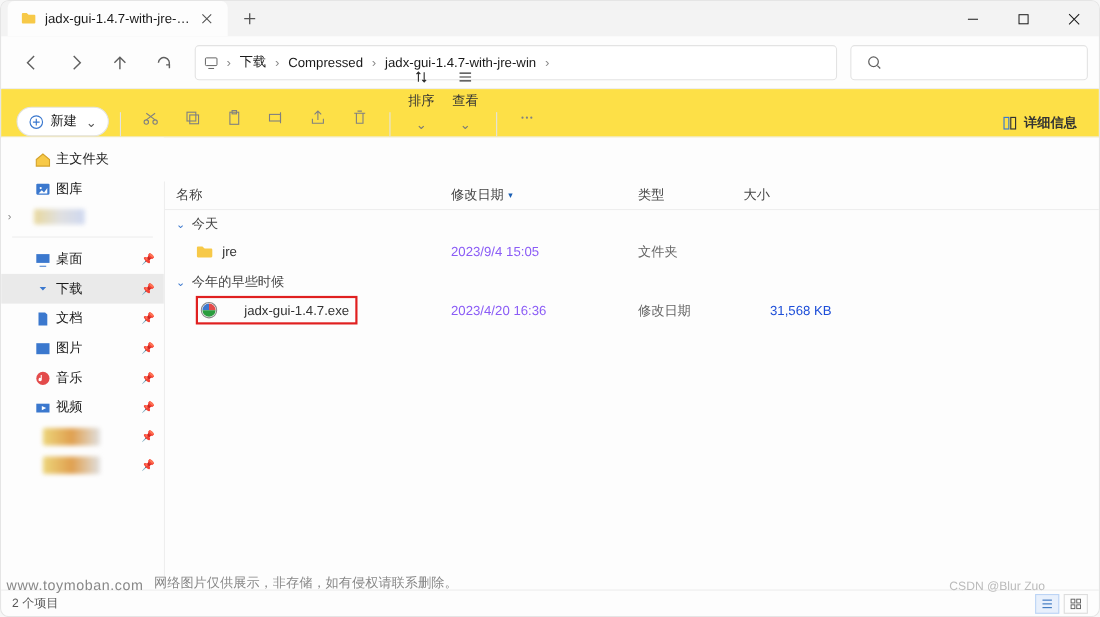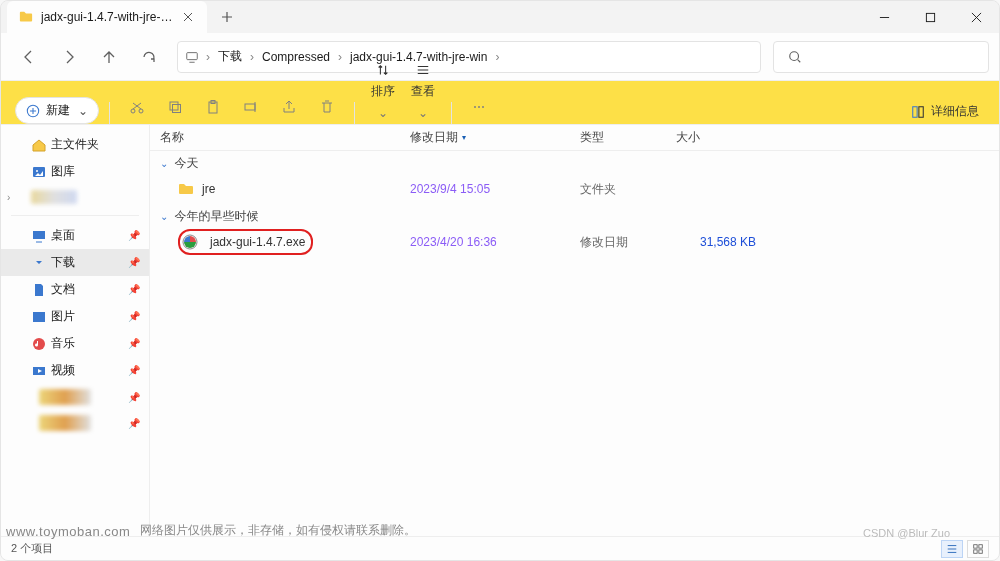--- a/index.html
+++ b/index.html
@@ -29,57 +29,57 @@
     .searchbox .sicon { color: #606060; margin-left: 6px; }
     
     
     .cmdbar { height: 44px; background: #fde047; display: flex; align-items: flex-end; padding: 0 14px; gap: 4px; border-bottom: 1px solid #eee; }
     .pill { display: flex; align-items: center; gap: 6px; padding: 4px 10px; border: 1px solid #e3e3e3; border-radius: 16px; cursor: pointer; color: #1a1a1a; font-size: 12px; background:#fff; }
     .pill .caret { margin-left: 2px; color: #555; }
     .vsep { width: 1px; height: 22px; background: #e3e3e3; margin: 0 6px; }
     .cmd-icon { width: 34px; height: 34px; display: flex; align-items: center; justify-content: center; cursor: pointer; color: #808080; border-radius: 4px; }
     .cmdgroup { display: flex; align-items: center; gap: 6px; cursor: pointer; color: #333; font-size: 12px; padding: 4px 6px; border-radius:4px;flex-direction:column; }
     .spacer { flex: 1; }
-    .details-btn { display: flex; align-items: center; gap: 6px; cursor: pointer; color: #333; font-size: 12px; padding:4px 6px; border-radius:4px; }
+    .details-btn { display: flex; align-items: center; gap: 6px; cursor: pointer; color: #333; font-size: 12px; padding:4px 6px; border-radius:4px;font-weight:bold; }
     
     
     .content { flex: 1; display: flex; background: #fdfdfd; min-height: 0; }
     
     
     .sidebar { width: 148px; background: #fdfdfd; padding: 6px 0; display: flex; flex-direction: column; font-size: 12px; overflow-y:auto; }
     .side-item { display: flex; align-items: center; gap: 4px; padding: 5px 8px 5px 30px; cursor: pointer; position: relative; white-space: nowrap; }
     .side-item.active { background: #eaeaea; }
     .side-item .exp { position: absolute; left: 6px; color: #888; font-size: 10px; }
     .side-item .pin { position: absolute; right: 8px; color: #888; font-size: 10px; }
     .side-item .sicon { width:16px; height:16px; display:inline-flex; align-items:center; justify-content:center; }
     .side-sep { height: 1px; background: #eee; margin: 6px 10px; }
     .blur { background: linear-gradient(90deg,#e8d89e,#e0e0e0,#cfd8f0); height:14px; width:46px; border-radius:2px; filter: blur(2px); }
     .blur2 { background: linear-gradient(90deg,#ecd57a,#e0a050,#e0e0e0); height:16px; width:52px; border-radius:2px; filter: blur(2px); margin-left:30px; }
     
     
-    .filepane { flex: 1; display: flex; flex-direction: column; border-left: 1px solid #eee; }
+    .filepane { flex: 1; display: flex; flex-direction: column; border-left: 1px solid #eee; margin-top: 40px; }
     .columns { display: flex; align-items: center; height: 26px; border-bottom: 1px solid #eee; font-size: 12px; color: #444; }
     .col { padding: 0 10px; display:flex; align-items:center; gap:4px; }
     .col.name { width: 250px; }
     .col.date { width: 170px; }
     .col.type { width: 96px; }
     .col.size { width: 100px; }
     .sort-ind { color:#1a5fb4; font-size:8px; }
     
     .group { padding: 4px 10px 2px 10px; display:flex; align-items:center; gap:6px; color:#444; font-size:12px; cursor:pointer; }
     .group .chev { color:#3b78ce; font-size:10px; }
     
     .row { display: flex; align-items: center; height: 30px; cursor: pointer; }
     .row .cell { padding: 0 10px; display:flex; align-items:center; gap:8px; font-size:12px; color:#333; }
     .row .cell.name { width:250px; padding-left: 28px; align-items: center; }
     .row .cell.date { width:170px; color:#8b5cf6; }
     .row .cell.type { width:96px; color:#666; }
     .row .cell.size { width:100px; text-align:right; color:#1d4ed8; justify-content:flex-end; }
     .ficon { width:16px; height:16px; display:inline-flex; align-items:center; justify-content:center; }
-    .highlight { border: 2px solid #e02020; border-radius: 12px; padding: 0 6px 0 2px; display:inline-flex; align-items:center; gap:12px; height:26px; }
+    .highlight { border: 2px solid #e02020; border-radius: 0; padding: 0 6px 0 2px; display:inline-flex; align-items:center; gap:24px; height:26px; }
     
     
     .statusbar { height: 24px; background: #fdfdfd; display: flex; align-items: center; padding: 0 10px; border-top: 1px solid #eee; font-size: 11px; color: #555; }
     .statusbar .right { margin-left: auto; display:flex; gap:4px; }
     .view-toggle { width:22px; height:18px; display:flex; align-items:center; justify-content:center; border:1px solid #ddd; cursor:pointer; color:#606060; }
     .view-toggle.active { background:#e8f0fc; border-color:#bcd4f5; color:#1a5fb4; }
     
     
     .watermark { position: absolute; left: 6px; bottom: 22px; font-size: 13px; color: #888; letter-spacing: 0.5px; pointer-events:none; }
     .caption { position: absolute; left: 140px; bottom: 22px; font-size: 12px; color: #888; pointer-events:none; }

